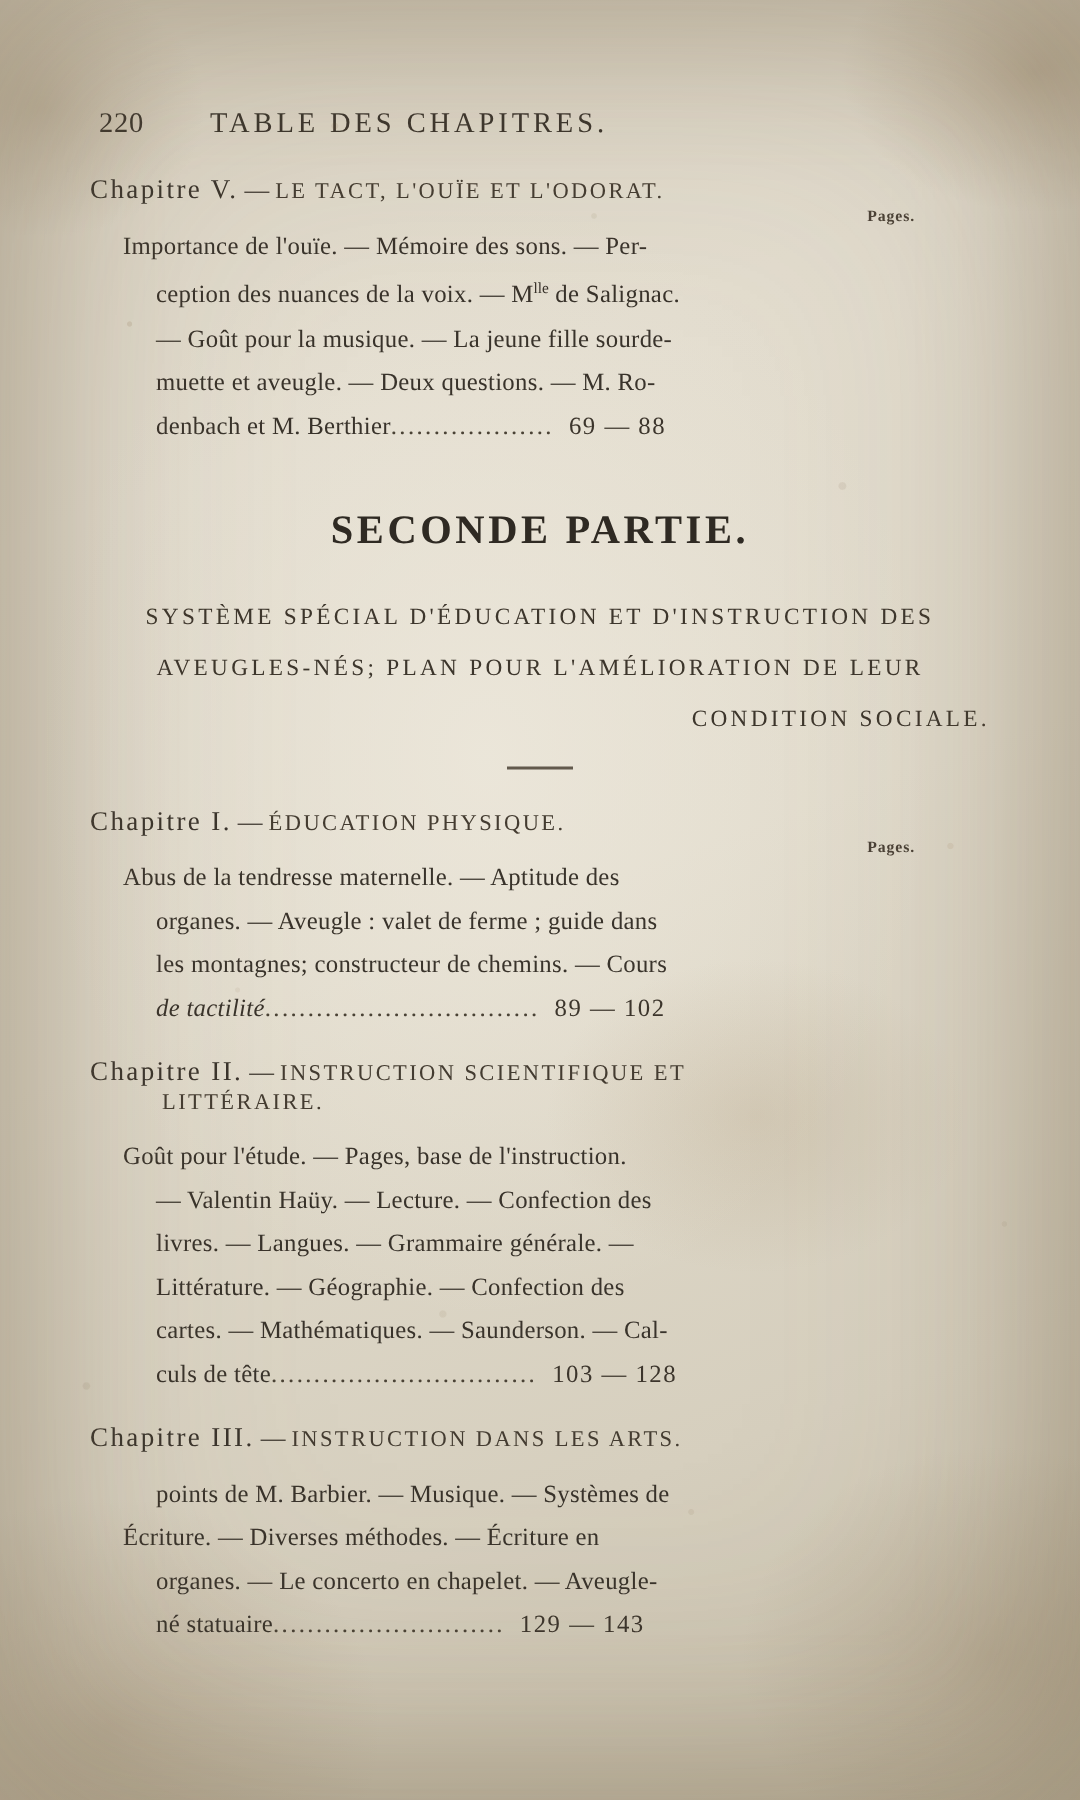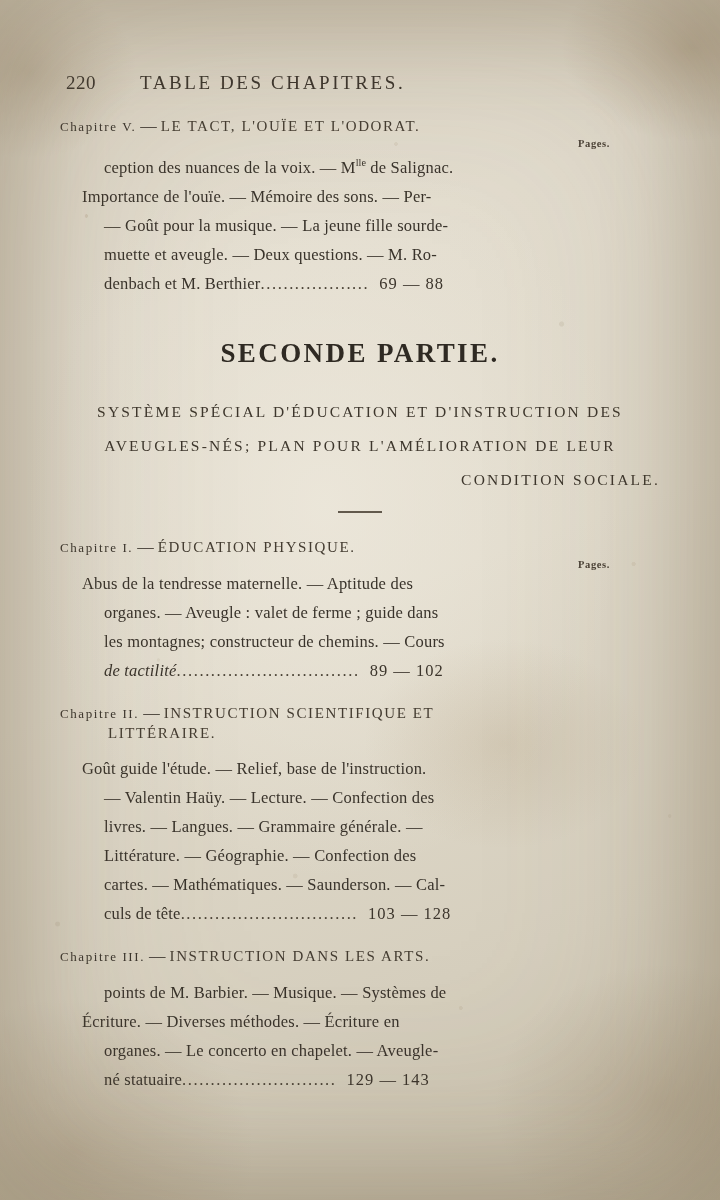--- a/index.html
+++ b/index.html
@@ -87,21 +87,21 @@
   }
 
   .chapter-line {
     margin-top: 10px;
     font-size: 16.5px;
     letter-spacing: 1.2px;
     white-space: nowrap;
     color: #3a342c;
   }
   .chapter-line .ch-label {
-    font-size: 13px;
+    font-size: 18px;
     letter-spacing: 1.6px;
   }
   .chapter-line .dash { letter-spacing: 0; padding: 0 4px; }
   .chapter-line .ch-title {
     font-size: 15px;
     letter-spacing: 1.6px;
     text-transform: uppercase;
     color: #443c31;
   }
   .cont-line {
@@ -198,22 +198,22 @@
     <div class="chapter-line">
       <span class="ch-label">Chapitre V.</span><span class="dash">—</span><span class="ch-title">le tact, l'ouïe et l'odorat.</span>
     </div>
 
     <div class="pages-label">
       <span>Pages.</span>
     </div>
 
     <div class="entry">
       <p>
+        <span class="line">Importance de l'ouïe. — Mémoire des sons. — Per-</span>
         <span class="line indent">ception des nuances de la voix. — M<span class="sup">lle</span> de Salignac.</span>
-        <span class="line">Importance de l'ouïe. — Mémoire des sons. — Per-</span>
         <span class="line indent">— Goût pour la musique. — La jeune fille sourde-</span>
         <span class="line indent">muette et aveugle. — Deux questions. — M. Ro-</span>
         <span class="line indent"><span>denbach et M. Berthier</span><span class="leaders">...................</span><span class="pagerange">69 — 88</span></span>
       </p>
     </div>
 
     <div class="part-title">SECONDE PARTIE.</div>
     <div class="part-sub">
       <span class="l1">SYSTÈME SPÉCIAL D'ÉDUCATION ET D'INSTRUCTION DES</span>
       <span class="l2">AVEUGLES-NÉS; PLAN POUR L'AMÉLIORATION DE LEUR</span>
@@ -238,21 +238,21 @@
       </p>
     </div>
 
     <div class="chapter-line" style="margin-top:18px">
       <span class="ch-label">Chapitre II.</span><span class="dash">—</span><span class="ch-title">instruction scientifique et</span>
     </div>
     <div class="cont-line">littéraire.</div>
 
     <div class="entry">
       <p>
-        <span class="line">Goût guide l'étude. — Relief, base de l'instruction.</span>
+        <span class="line">Goût pour l'étude. — Pages, base de l'instruction.</span>
         <span class="line indent">— Valentin Haüy. — Lecture. — Confection des</span>
         <span class="line indent">livres. — Langues. — Grammaire générale. —</span>
         <span class="line indent">Littérature. — Géographie. — Confection des</span>
         <span class="line indent">cartes. — Mathématiques. — Saunderson. — Cal-</span>
         <span class="line indent"><span>culs de tête</span><span class="leaders">...............................</span><span class="pagerange">103 — 128</span></span>
       </p>
     </div>
 
     <div class="chapter-line" style="margin-top:18px">
       <span class="ch-label">Chapitre III.</span><span class="dash">—</span><span class="ch-title">instruction dans les arts.</span>

